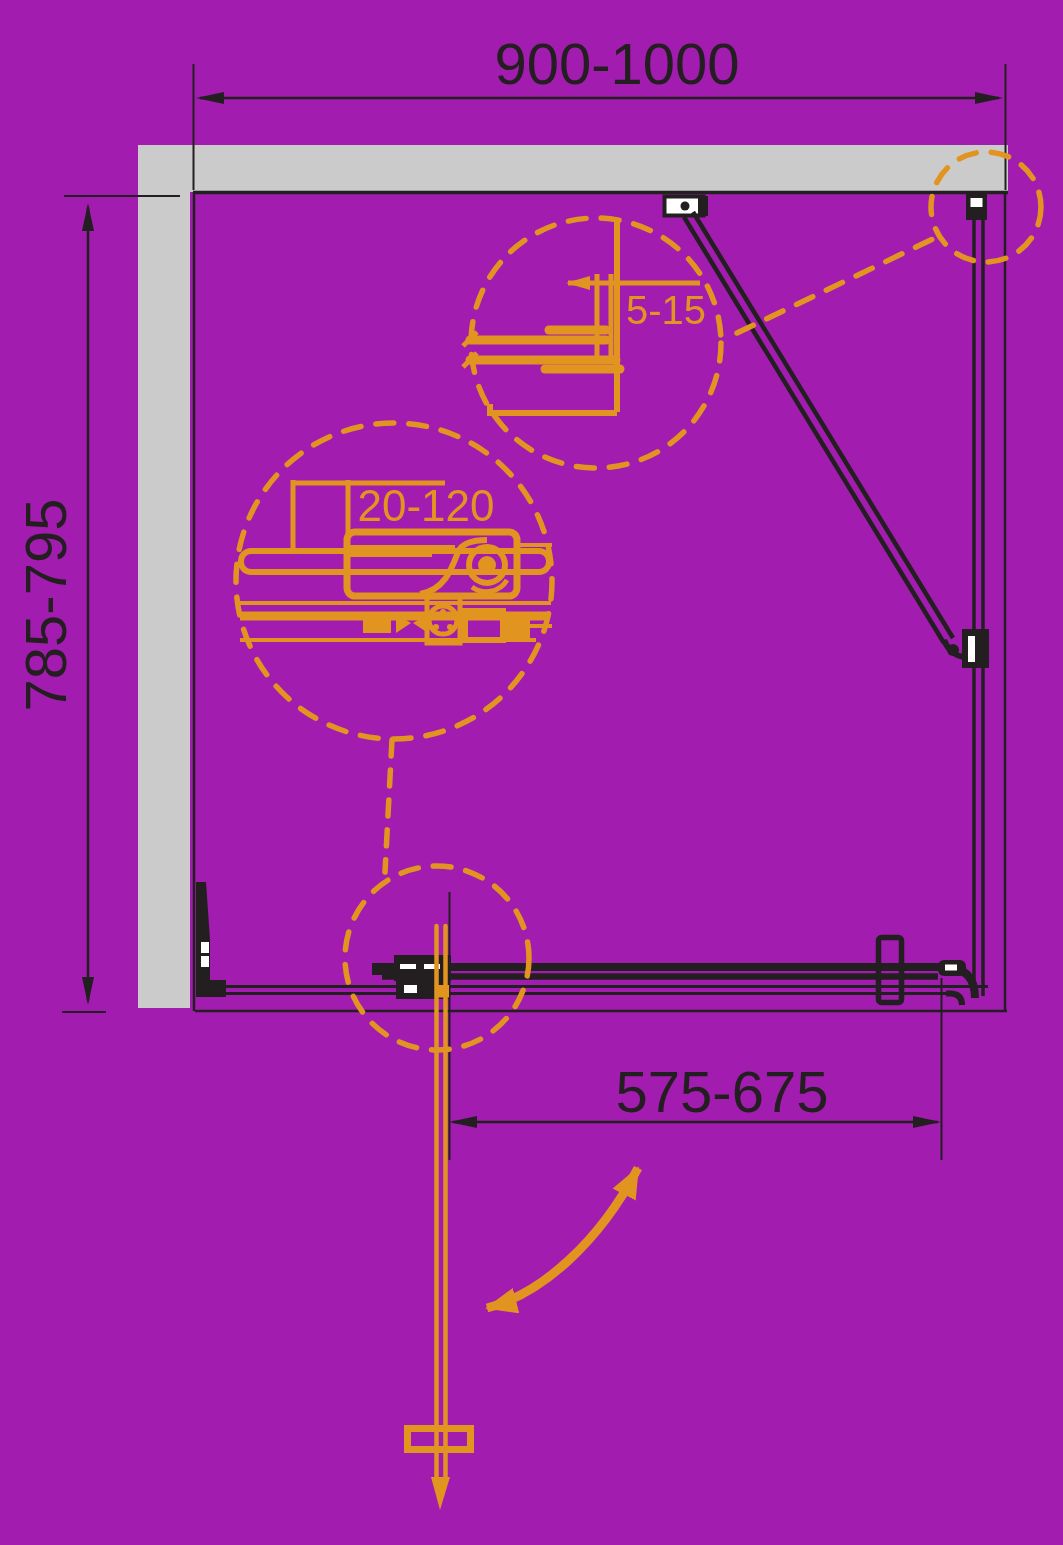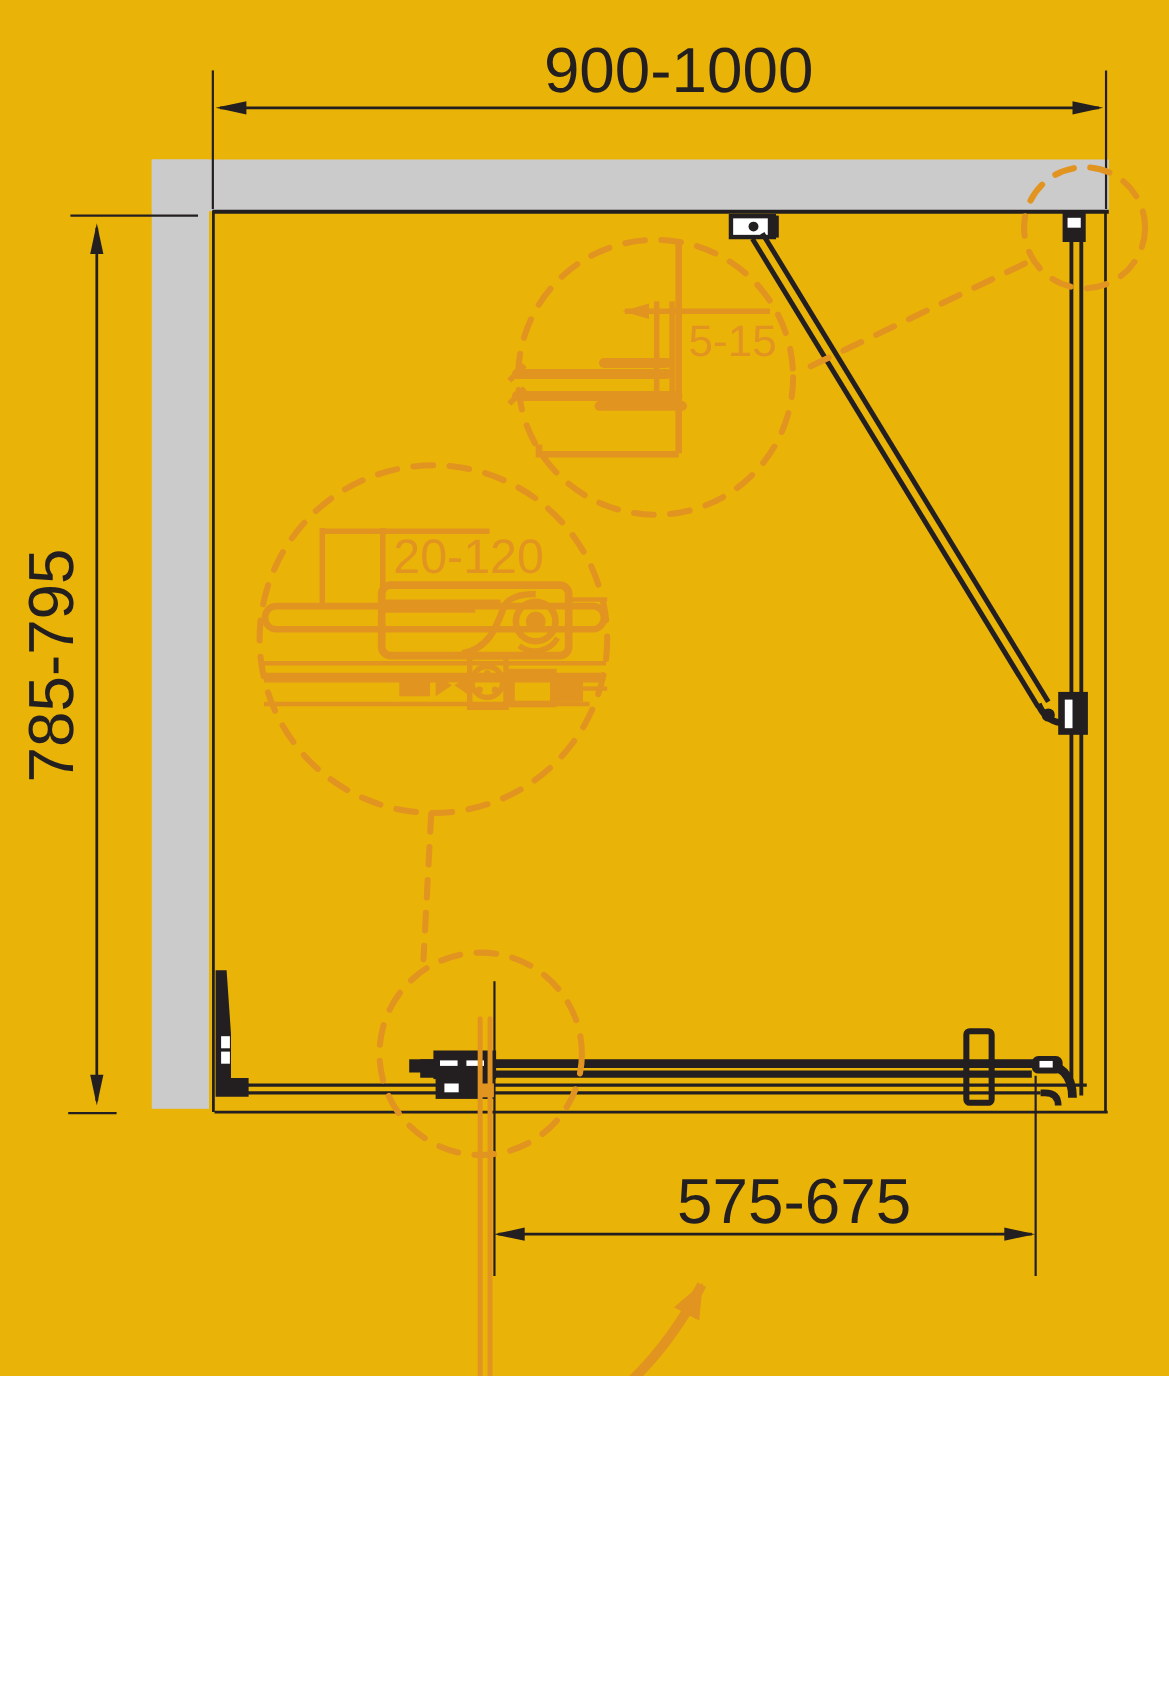--- a/index.html
+++ b/index.html
@@ -1,16 +1,16 @@
 <!DOCTYPE html>
 <html><head>
 <meta charset="utf-8">
 <style>
   html,body{margin:0;padding:0;background:#ffffff;}
-  #stage{position:relative;width:1063px;height:1251px;background:#eab308;overflow:hidden;
+  #stage{position:relative;width:1063px;height:1545px;background:#a21caf;overflow:hidden;
          font-family:"Liberation Sans", sans-serif;}
   svg{position:absolute;left:0;top:0;}
   text{font-family:"Liberation Sans", sans-serif;}
   .dim-text{fill:#231F20;font-size:58px;}
   .detail-text-small{fill:#E29420;font-size:40px;}
   .detail-text{fill:#E29420;font-size:44px;}
 </style>
 </head>
 <body>
 

